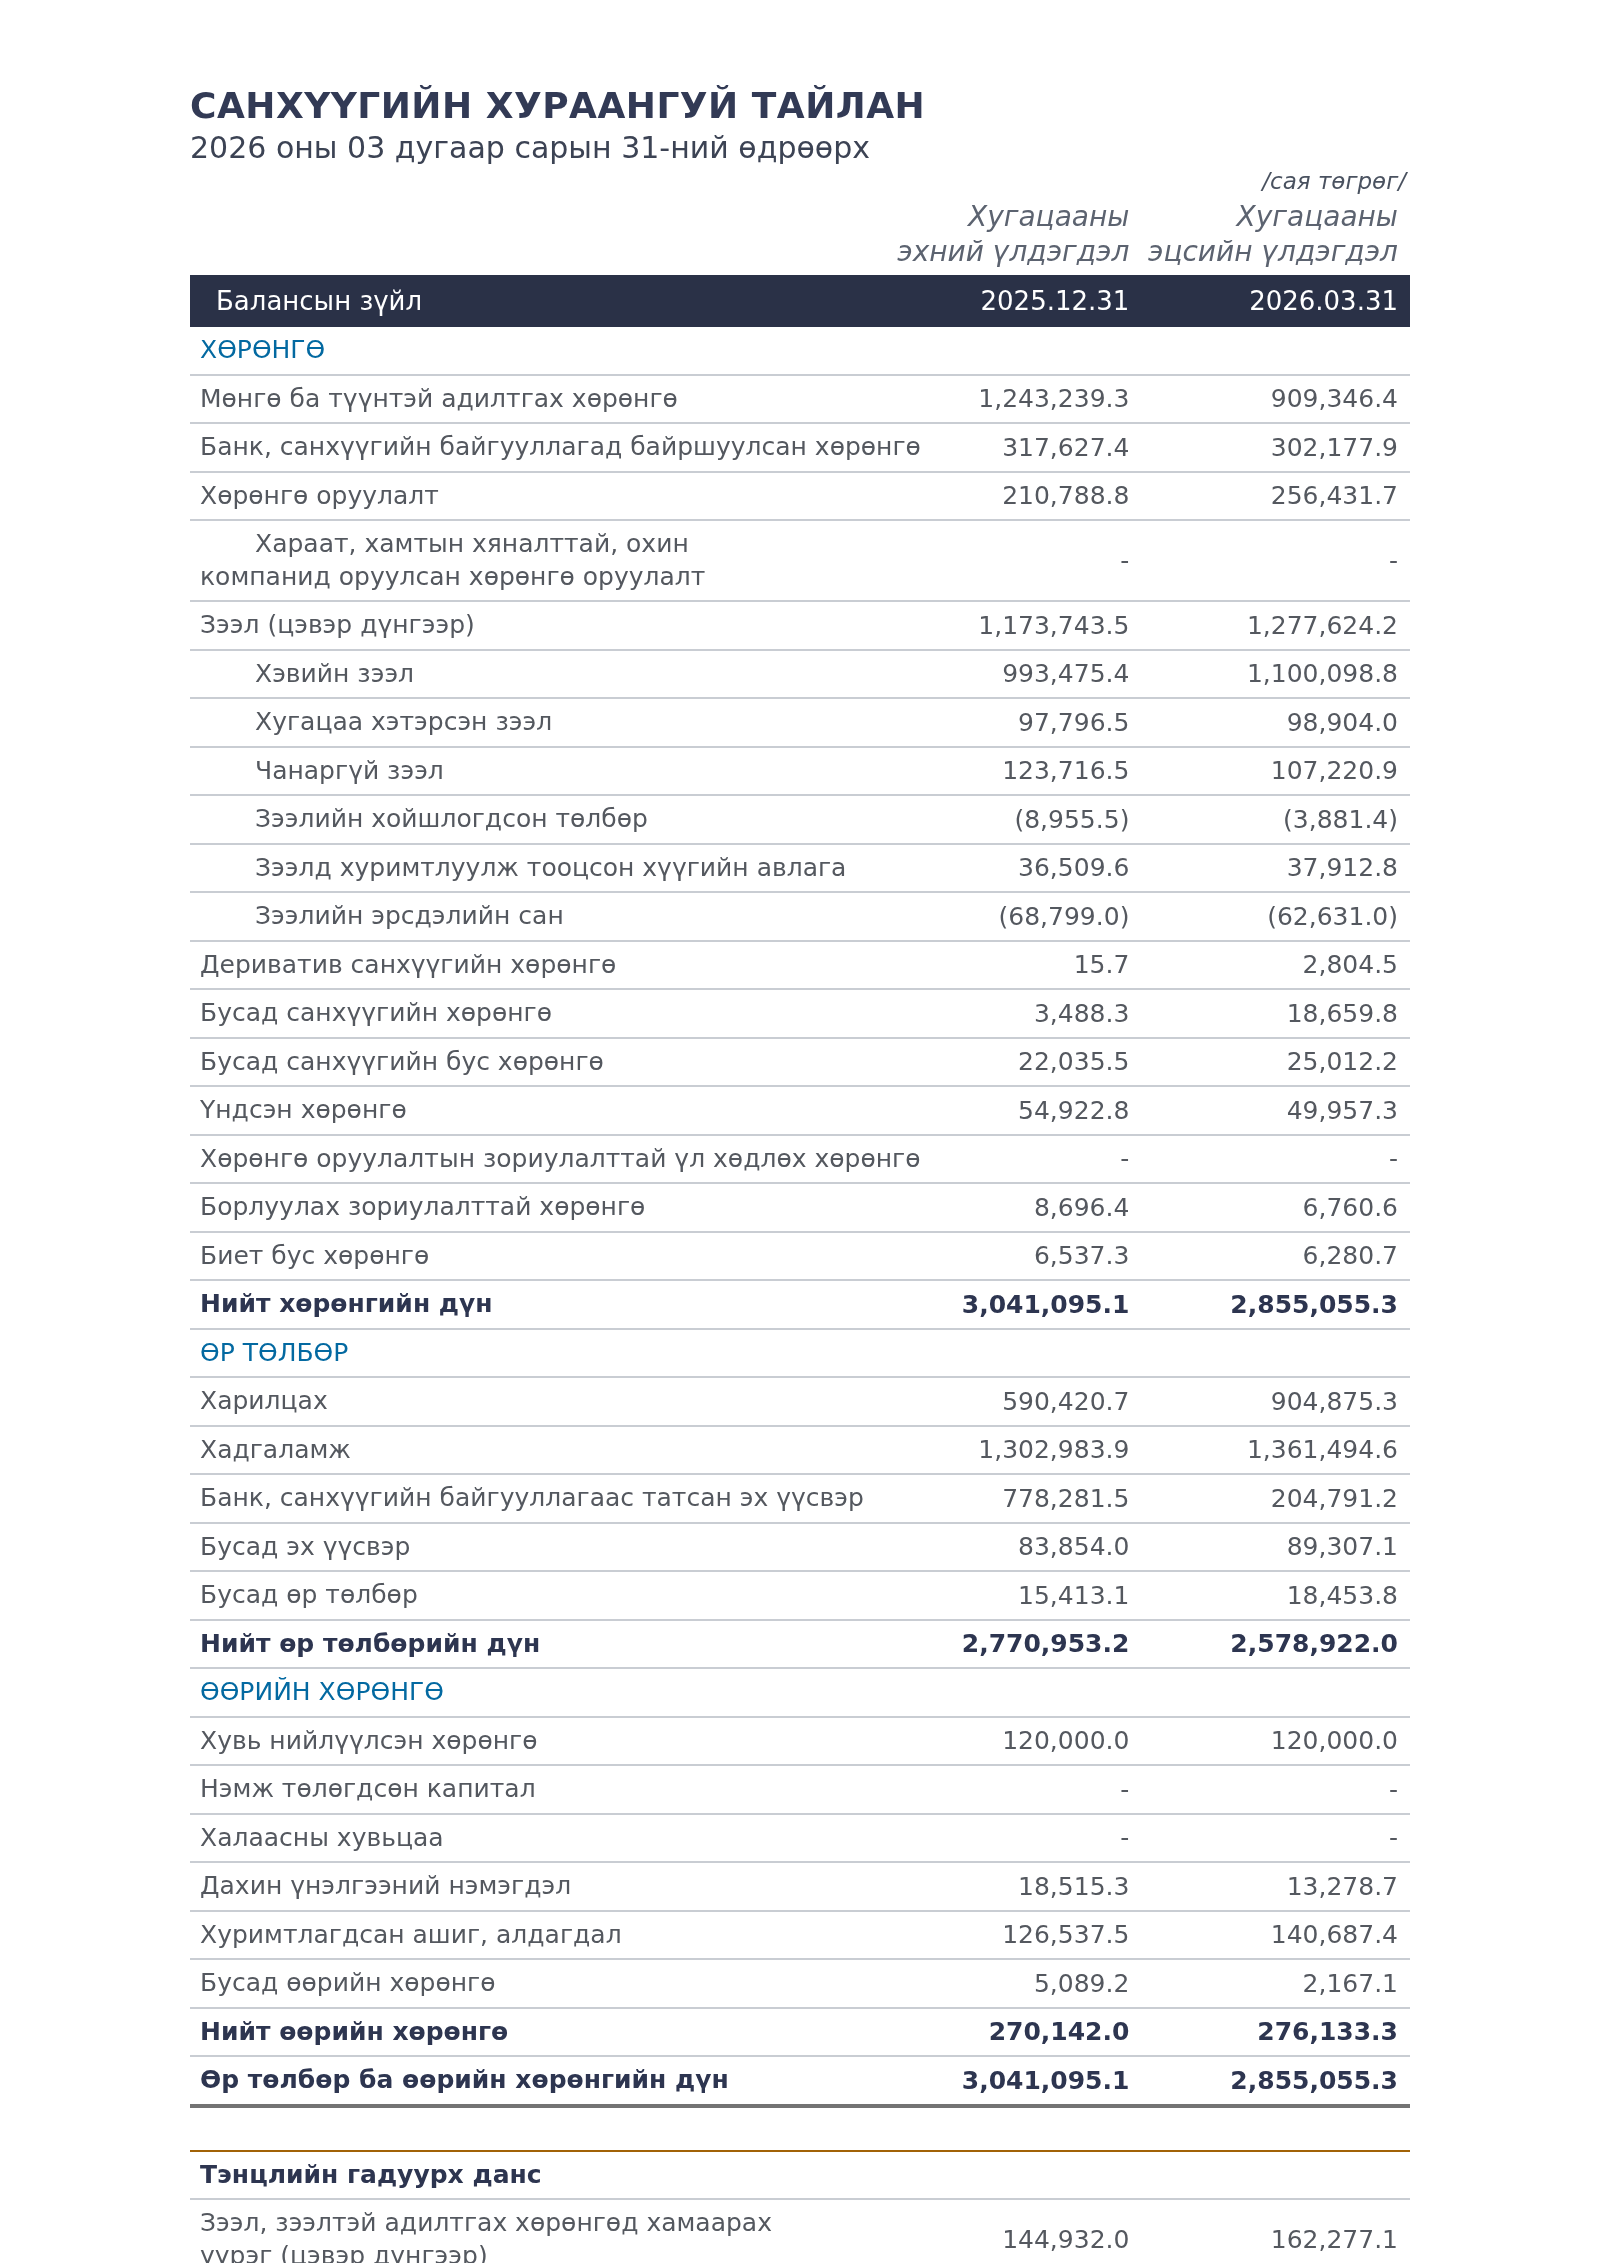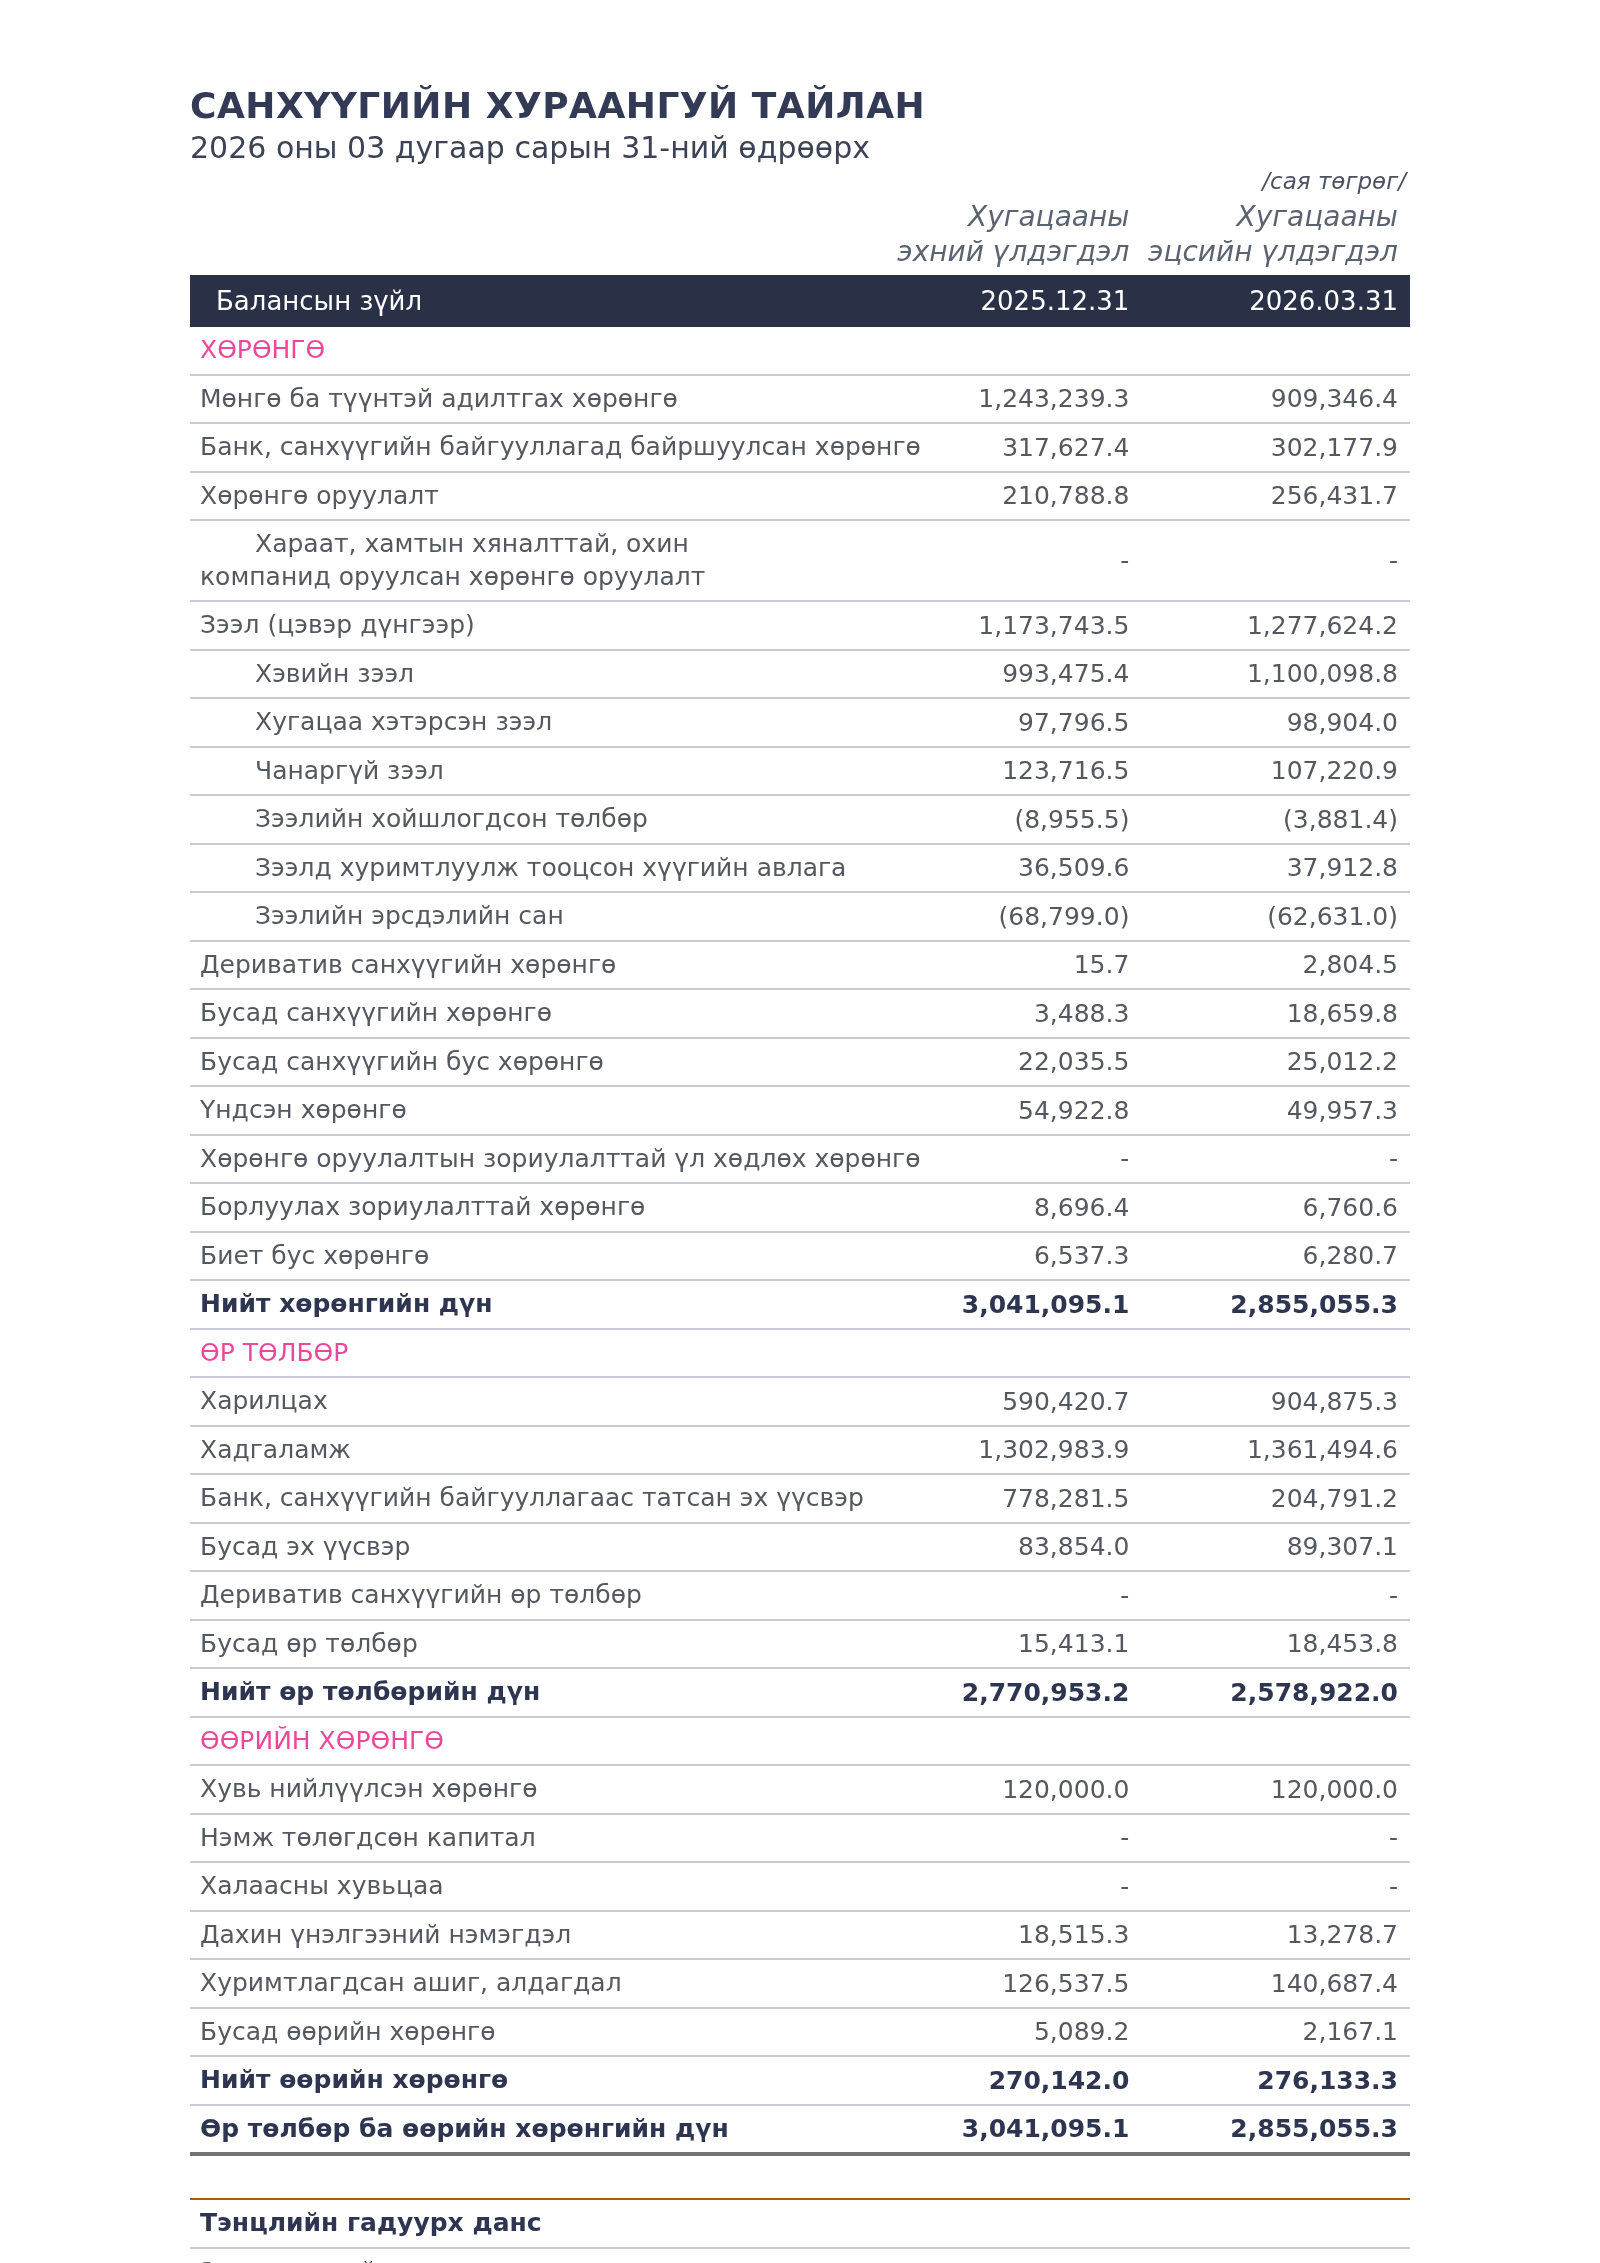--- a/index.html
+++ b/index.html
@@ -49,21 +49,21 @@
 
   td { font-size:25px; vertical-align:middle; border-top:2px solid #C9CDD3; }
   tr:first-child td { border-top:none; }
   td.label { text-align:left; padding:7px 0 7px 10px; white-space:nowrap; line-height:1.3; }
   td.num   { text-align:right; padding:7px 0; white-space:nowrap; }
   td.num.end { padding-right:12px; }
 
   tr.sub td.label, tr.sub-wrap td.label { text-indent:2.2em; }
   tr.sub-wrap td.label, tr.item-wrap td.label { white-space:normal; }
 
-  tr.section td.label { color:#ec4899; }
+  tr.section td.label { color:#0369a1; }
   tr.total td { color:#2D3550; font-weight:bold; }
   tr.subhead td { color:#2D3550; font-weight:bold; }
 
   table.main { margin-top:0; }
   table.main tr:last-child td { border-bottom:4px solid #737373; }
 
   .table-gap { height:42px; }
   table.offbal { border-bottom:10px solid #3D78F3; }
   table.offbal tr:first-child td { border-top:2px solid #a16207; }
 </style>
@@ -219,25 +219,20 @@
     <td class="label">Банк, санхүүгийн байгууллагаас татсан эх үүсвэр</td>
     <td class="num begin">778,281.5</td>
     <td class="num end">204,791.2</td>
   </tr>
           <tr class="item">
     <td class="label">Бусад эх үүсвэр</td>
     <td class="num begin">83,854.0</td>
     <td class="num end">89,307.1</td>
   </tr>
           <tr class="item">
-    <td class="label">Дериватив санхүүгийн өр төлбөр</td>
-    <td class="num begin">-</td>
-    <td class="num end">-</td>
-  </tr>
-          <tr class="item">
     <td class="label">Бусад өр төлбөр</td>
     <td class="num begin">15,413.1</td>
     <td class="num end">18,453.8</td>
   </tr>
           <tr class="total">
     <td class="label">Нийт өр төлбөрийн дүн</td>
     <td class="num begin">2,770,953.2</td>
     <td class="num end">2,578,922.0</td>
   </tr>
           <tr class="section">

